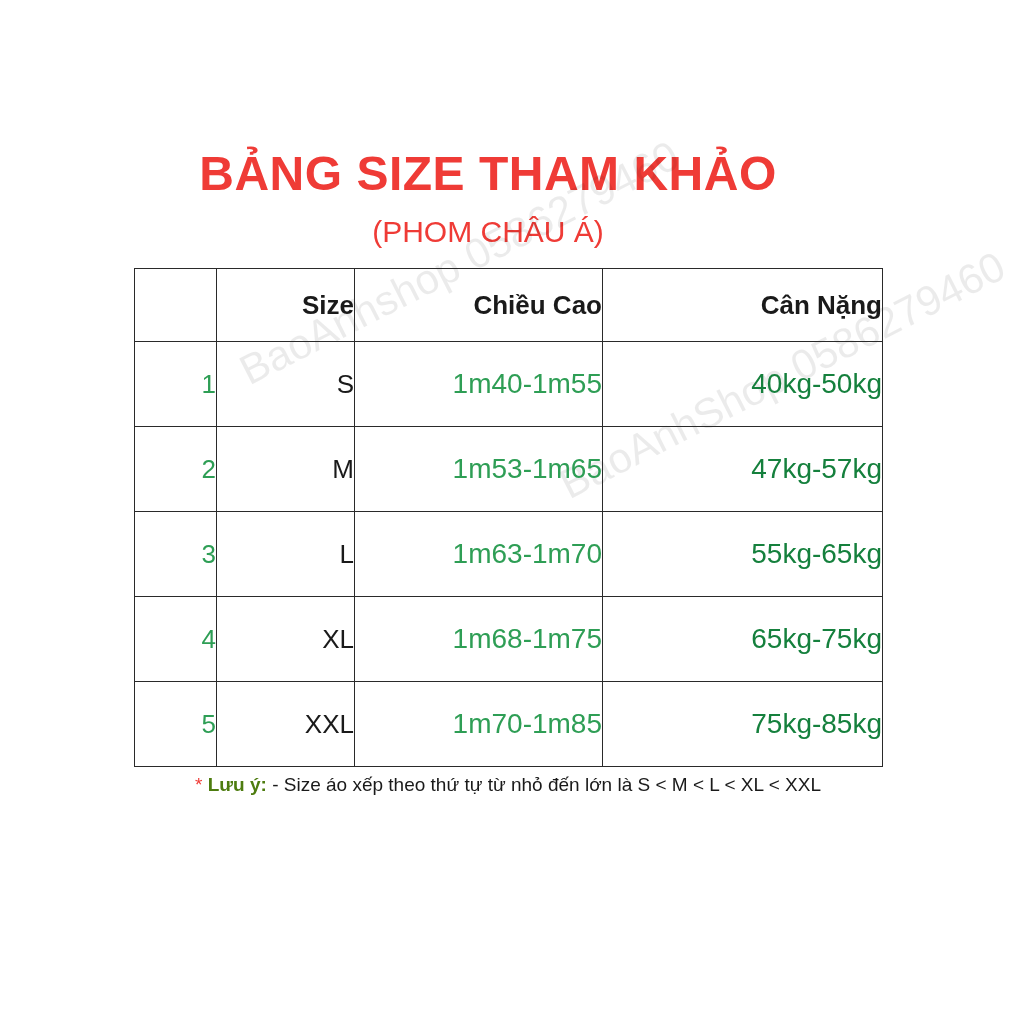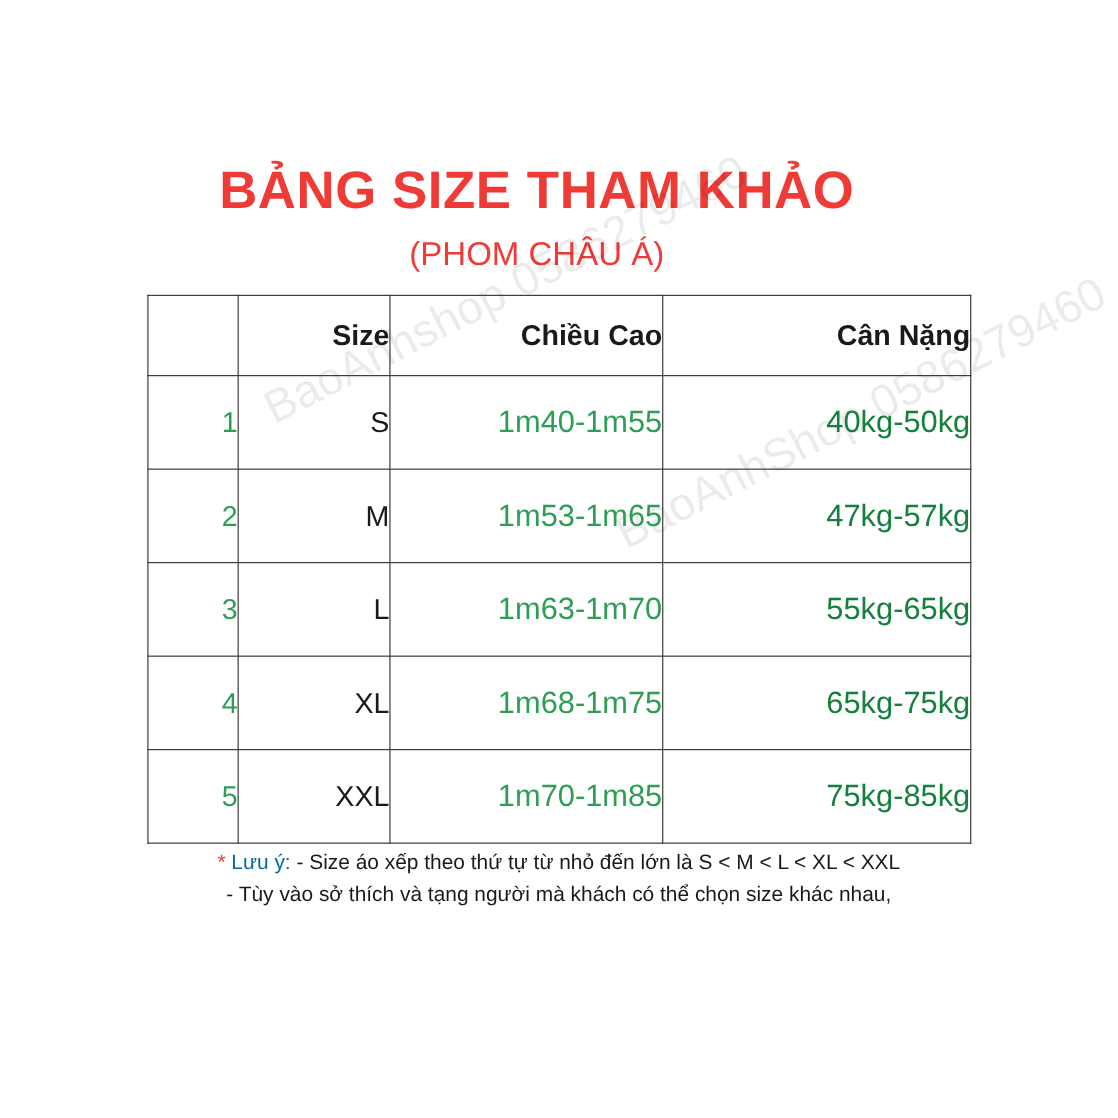--- a/index.html
+++ b/index.html
@@ -122,22 +122,22 @@
     line-height: 1.55;
   }
   .note-line {
     display: block;
     white-space: nowrap;
   }
   .note-first {
     display: inline-block;
   }
   .note-label {
-    color: #0369a1;
-    font-weight: 400;
+    color: #4d7c0f;
+    font-weight: 700;
   }
   .star {
     color: #ef3b36;
   }
 </style>
 </head>
 <body>
 
 <div class="page">
 
@@ -197,16 +197,15 @@
       </tr>
     </tbody>
   </table>
 
   <div class="notes">
     <span class="note-line note-first">
       <span class="star">*</span>
       <span class="note-label">Lưu ý:</span>
       <span>- Size áo xếp theo thứ tự từ nhỏ đến lớn là S &lt; M &lt; L &lt; XL &lt; XXL</span>
     </span>
-    <span class="note-line">- Tùy vào sở thích và tạng người mà khách có thể chọn size khác nhau,</span>
   </div>
 
 </div>
 
 </body></html>

